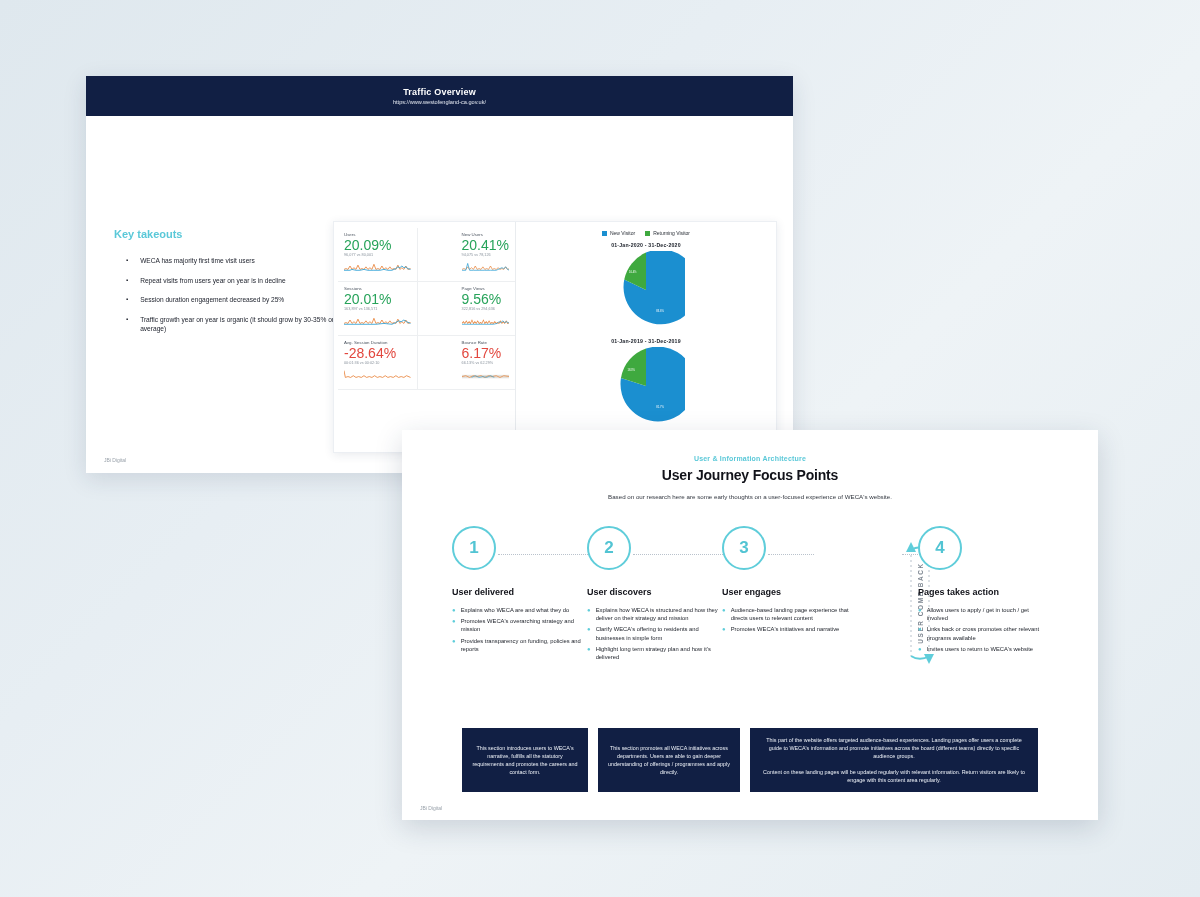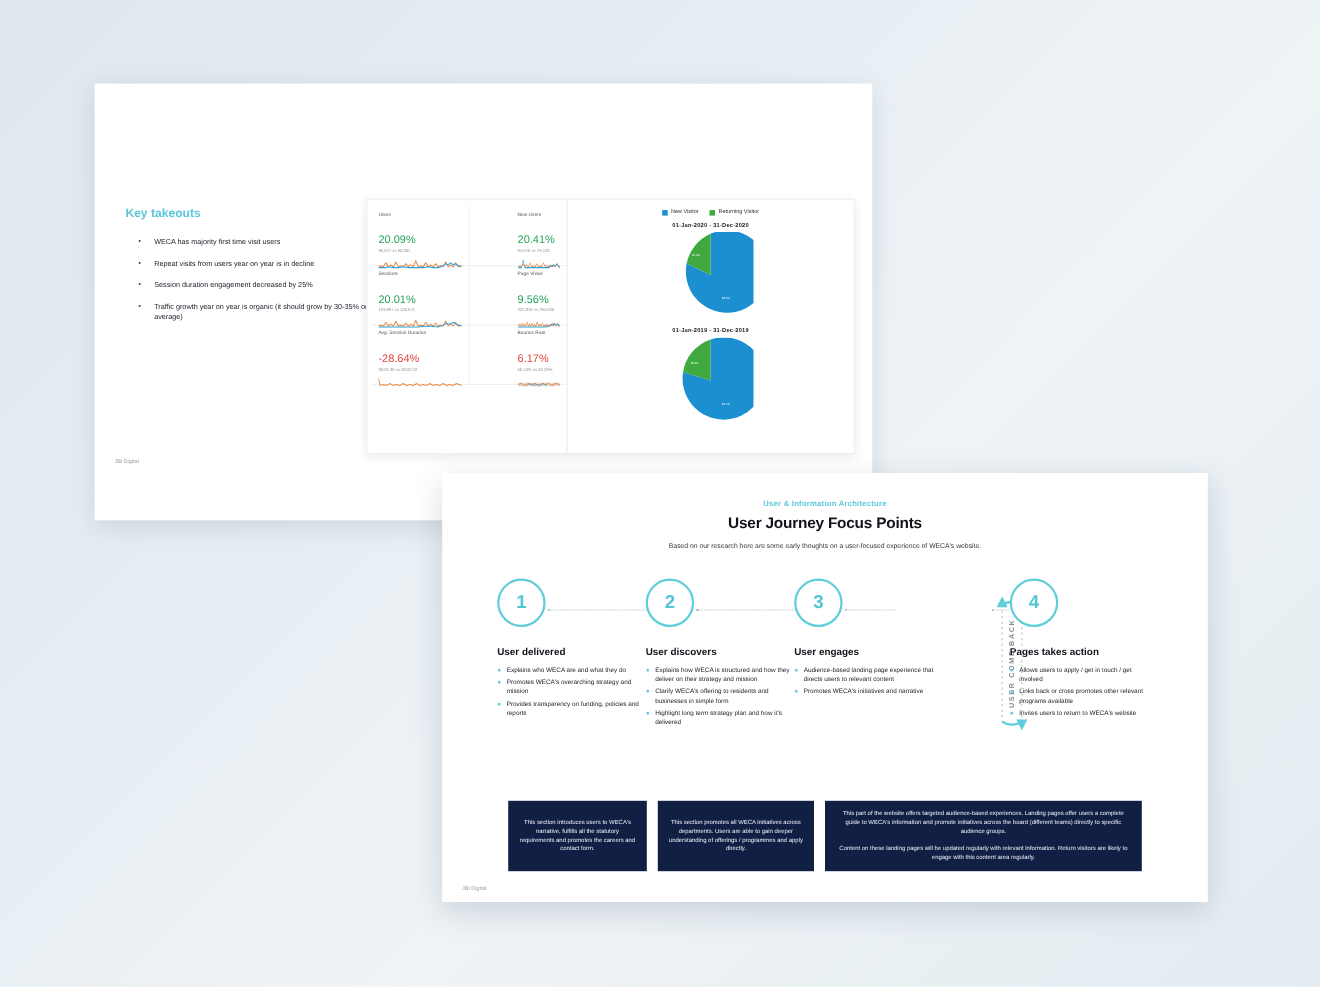--- a/index.html
+++ b/index.html
@@ -66,21 +66,21 @@
   }
   .metric {
     padding: 4px 6px 0 6px;
     border-right: 1px solid #edeff1;
     border-bottom: 1px solid #edeff1;
     position: relative;
   }
   .metric:nth-child(2n) { border-right: none; padding-left: 44px; }
   .metric:nth-child(7), .metric:nth-child(8) { border-bottom: none; }
   .m-label { font-size: 4.4px; color: #4c5560; line-height: 6px; }
-  .m-value { font-size: 10px; line-height: 13px; font-weight: 400; margin-top: 14px; }
+  .m-value { font-size: 14px; line-height: 13px; font-weight: 400; margin-top: 1px; }
   .m-value.up { color: #27a35a; }
   .m-value.down { color: #e2473e; }
   .m-sub { font-size: 3.8px; color: #8b949e; line-height: 6px; }
   .spark { margin-top: 2px; height: 12px; width: 100%; display: block; }
 
   .ga-charts { flex: 1; position: relative; }
   .legend {
     display: flex; gap: 10px; justify-content: center;
     align-items: center; padding-top: 8px;
   }
@@ -176,20 +176,24 @@
   .s2-footer {
     position: absolute; left: 18px; bottom: 9px;
     font-size: 5px; color: #9aa2ab;
   }
 </style>
 </head>
 <body>
 
 <div class="slide1">
 
+  <div class="s1-header">
+    <div class="s1-title">Traffic Overview</div>
+    <div class="s1-url">https://www.westofengland-ca.gov.uk/</div>
+  </div>
 
   <div class="s1-body">
 
     <div class="key-takeouts-title">Key takeouts</div>
 
     <div class="kt-list">
       <div class="kt-item">
         <span class="kt-bullet">▪</span>
         <span class="kt-text">WECA has majority first time visit users</span>
       </div>

